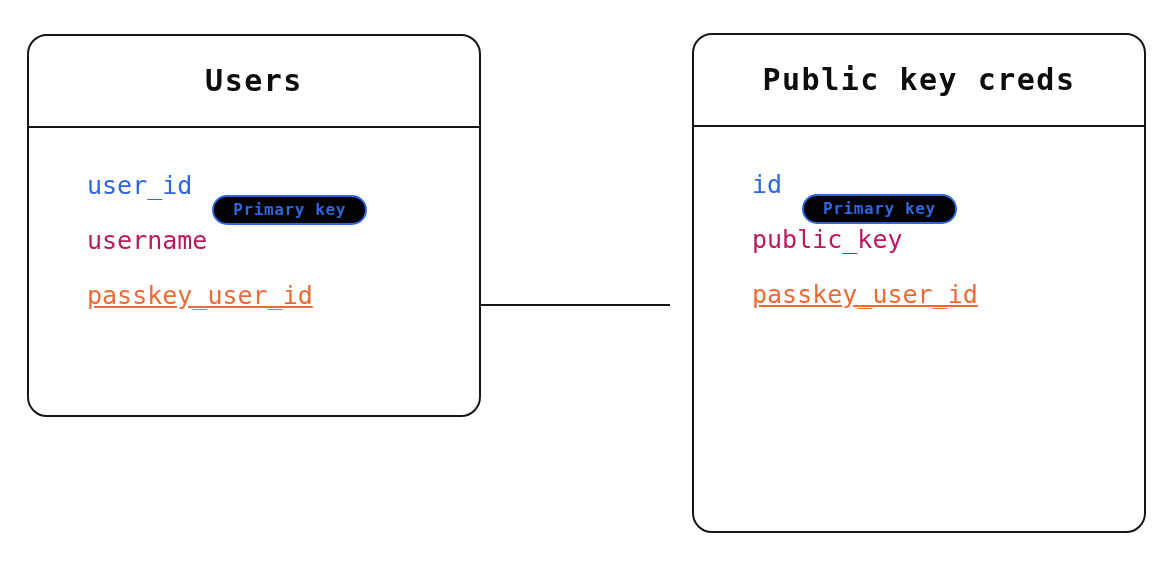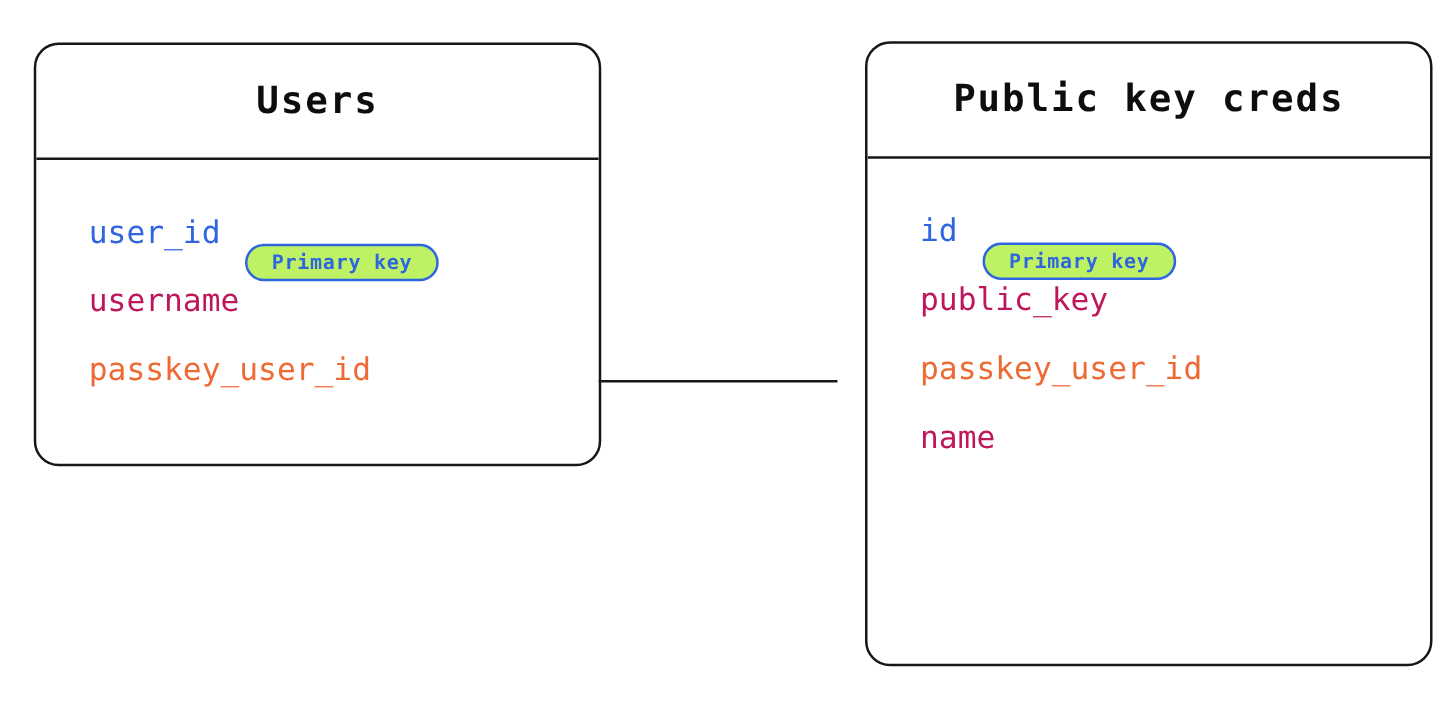--- a/index.html
+++ b/index.html
@@ -27,21 +27,21 @@
     background: #ffffff;
     border: 2px solid #15171a;
     border-radius: 20px;
     overflow: hidden;
   }
 
   .entity-users {
     left: 27px;
     top: 34px;
     width: 454px;
-    height: 339px;
+    height: 383px;
   }
 
   .entity-creds {
     left: 692px;
     top: 33px;
     width: 454px;
     height: 500px;
   }
 
   
@@ -66,57 +66,58 @@
   
   .field-list {
     box-sizing: border-box;
     padding: 30px 0 0 0;
   }
 
   .field-row {
     display: flex;
     align-items: center;
     height: 55px;
-    padding-left: 42px;
+    padding-left: 58px;
     box-sizing: border-box;
   }
 
   .field-name {
     font-size: 25px;
     line-height: 1;
     color: #be185d;
     white-space: nowrap;
   }
 
   .field-name.pk {
     color: #2f66e0;
   }
 
   .field-name.fk {
     color: #ee6a35;
+    text-decoration: underline;
   }
 
   
   .pk-badge {
     margin-left: 20px;
     box-sizing: border-box;
     display: inline-flex;
     align-items: center;
     justify-content: center;
     height: 30px;
     padding: 0 19px;
     border: 2px solid #2f66e0;
     border-radius: 999px;
     color: #2f66e0;
     font-size: 16px;
     font-weight: 700;
     letter-spacing: 0.6px;
     line-height: 1;
     white-space: nowrap;
-    background: #bef264;
+    background: #000000;
     margin-top: 48px;
   }
 
   
   .connector {
     position: absolute;
     left: 479px;
     top: 304px;
     width: 191px;
     height: 2px;
@@ -165,21 +166,18 @@
 
       <div class="field-row">
         <span class="field-name">public_key</span>
       </div>
 
       <div class="field-row">
         <span class="field-name fk">passkey_user_id</span>
       </div>
 
 
-      <div class="field-row">
-        <span class="field-name">name</span>
-      </div>
 
 
     </div>
   </div>
 
 </div>
 
 </body></html>

